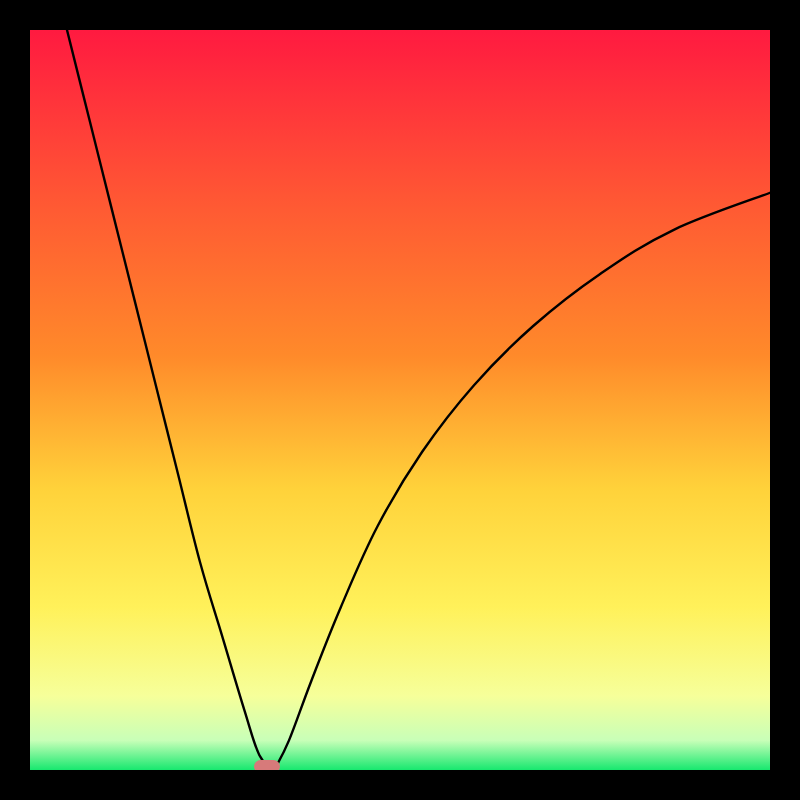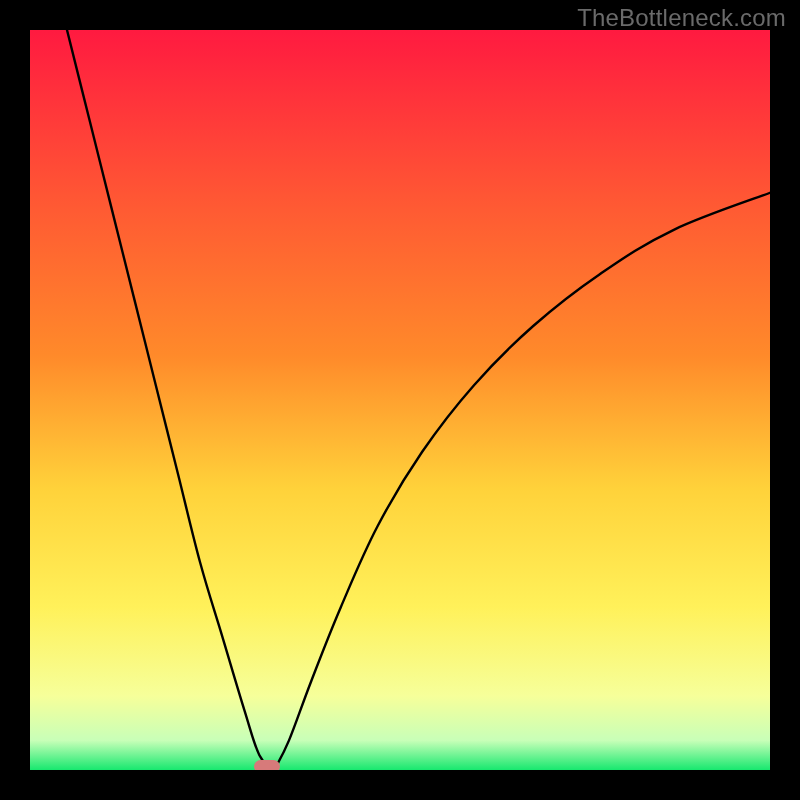--- a/index.html
+++ b/index.html
@@ -45,21 +45,20 @@
   .marker {
     position: absolute;
     background: #d77a7a;
     border-radius: 10px;
   }
 </style>
 </head>
 <body>
 <div class="frame">
 
-  <div class="branding">TheBottleneck.com</div>
 
   <div class="plot-area">
     <svg class="gradient" viewBox="0 0 740 740" preserveAspectRatio="none">
       <defs>
         <linearGradient id="bg" x1="0" y1="0" x2="0" y2="1">
           <stop id="g0" offset="0%" stop-color="#ff1a40"></stop>
           <stop id="g1" offset="24%" stop-color="#ff5a33"></stop>
           <stop id="g2" offset="44%" stop-color="#ff8a2a"></stop>
           <stop id="g3" offset="62%" stop-color="#ffd23a"></stop>
           <stop id="g4" offset="78%" stop-color="#fff15a"></stop>

